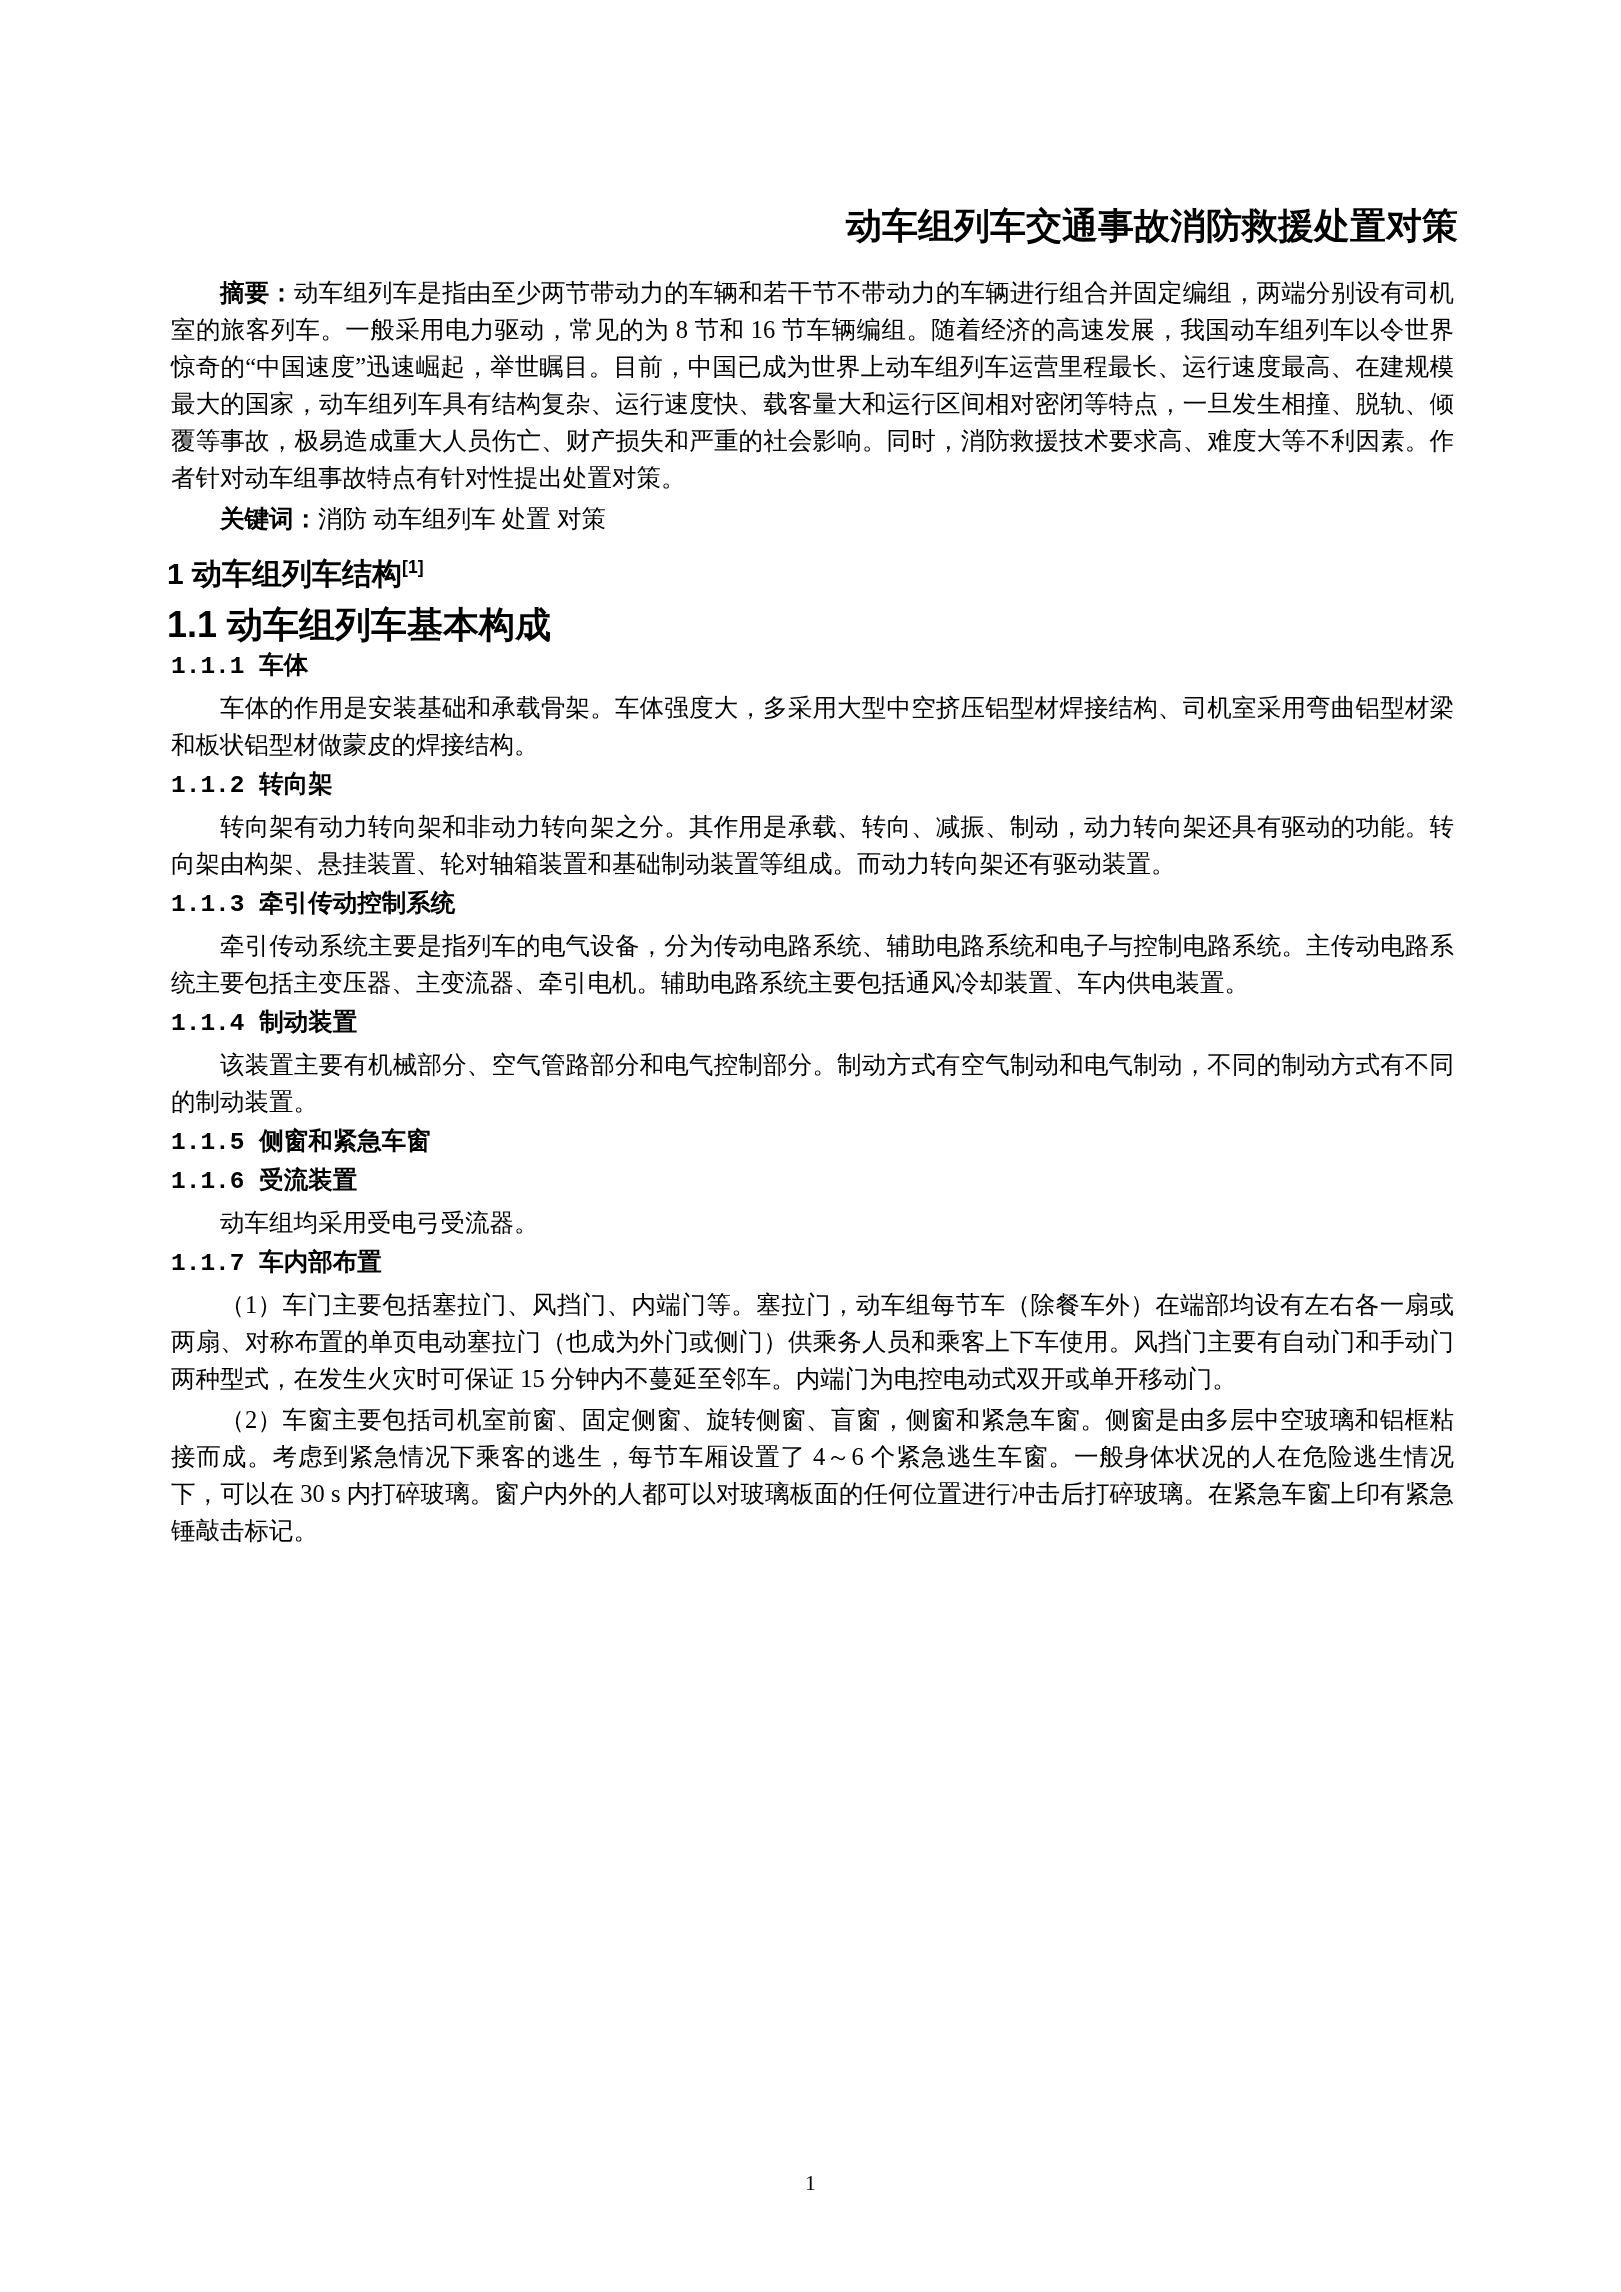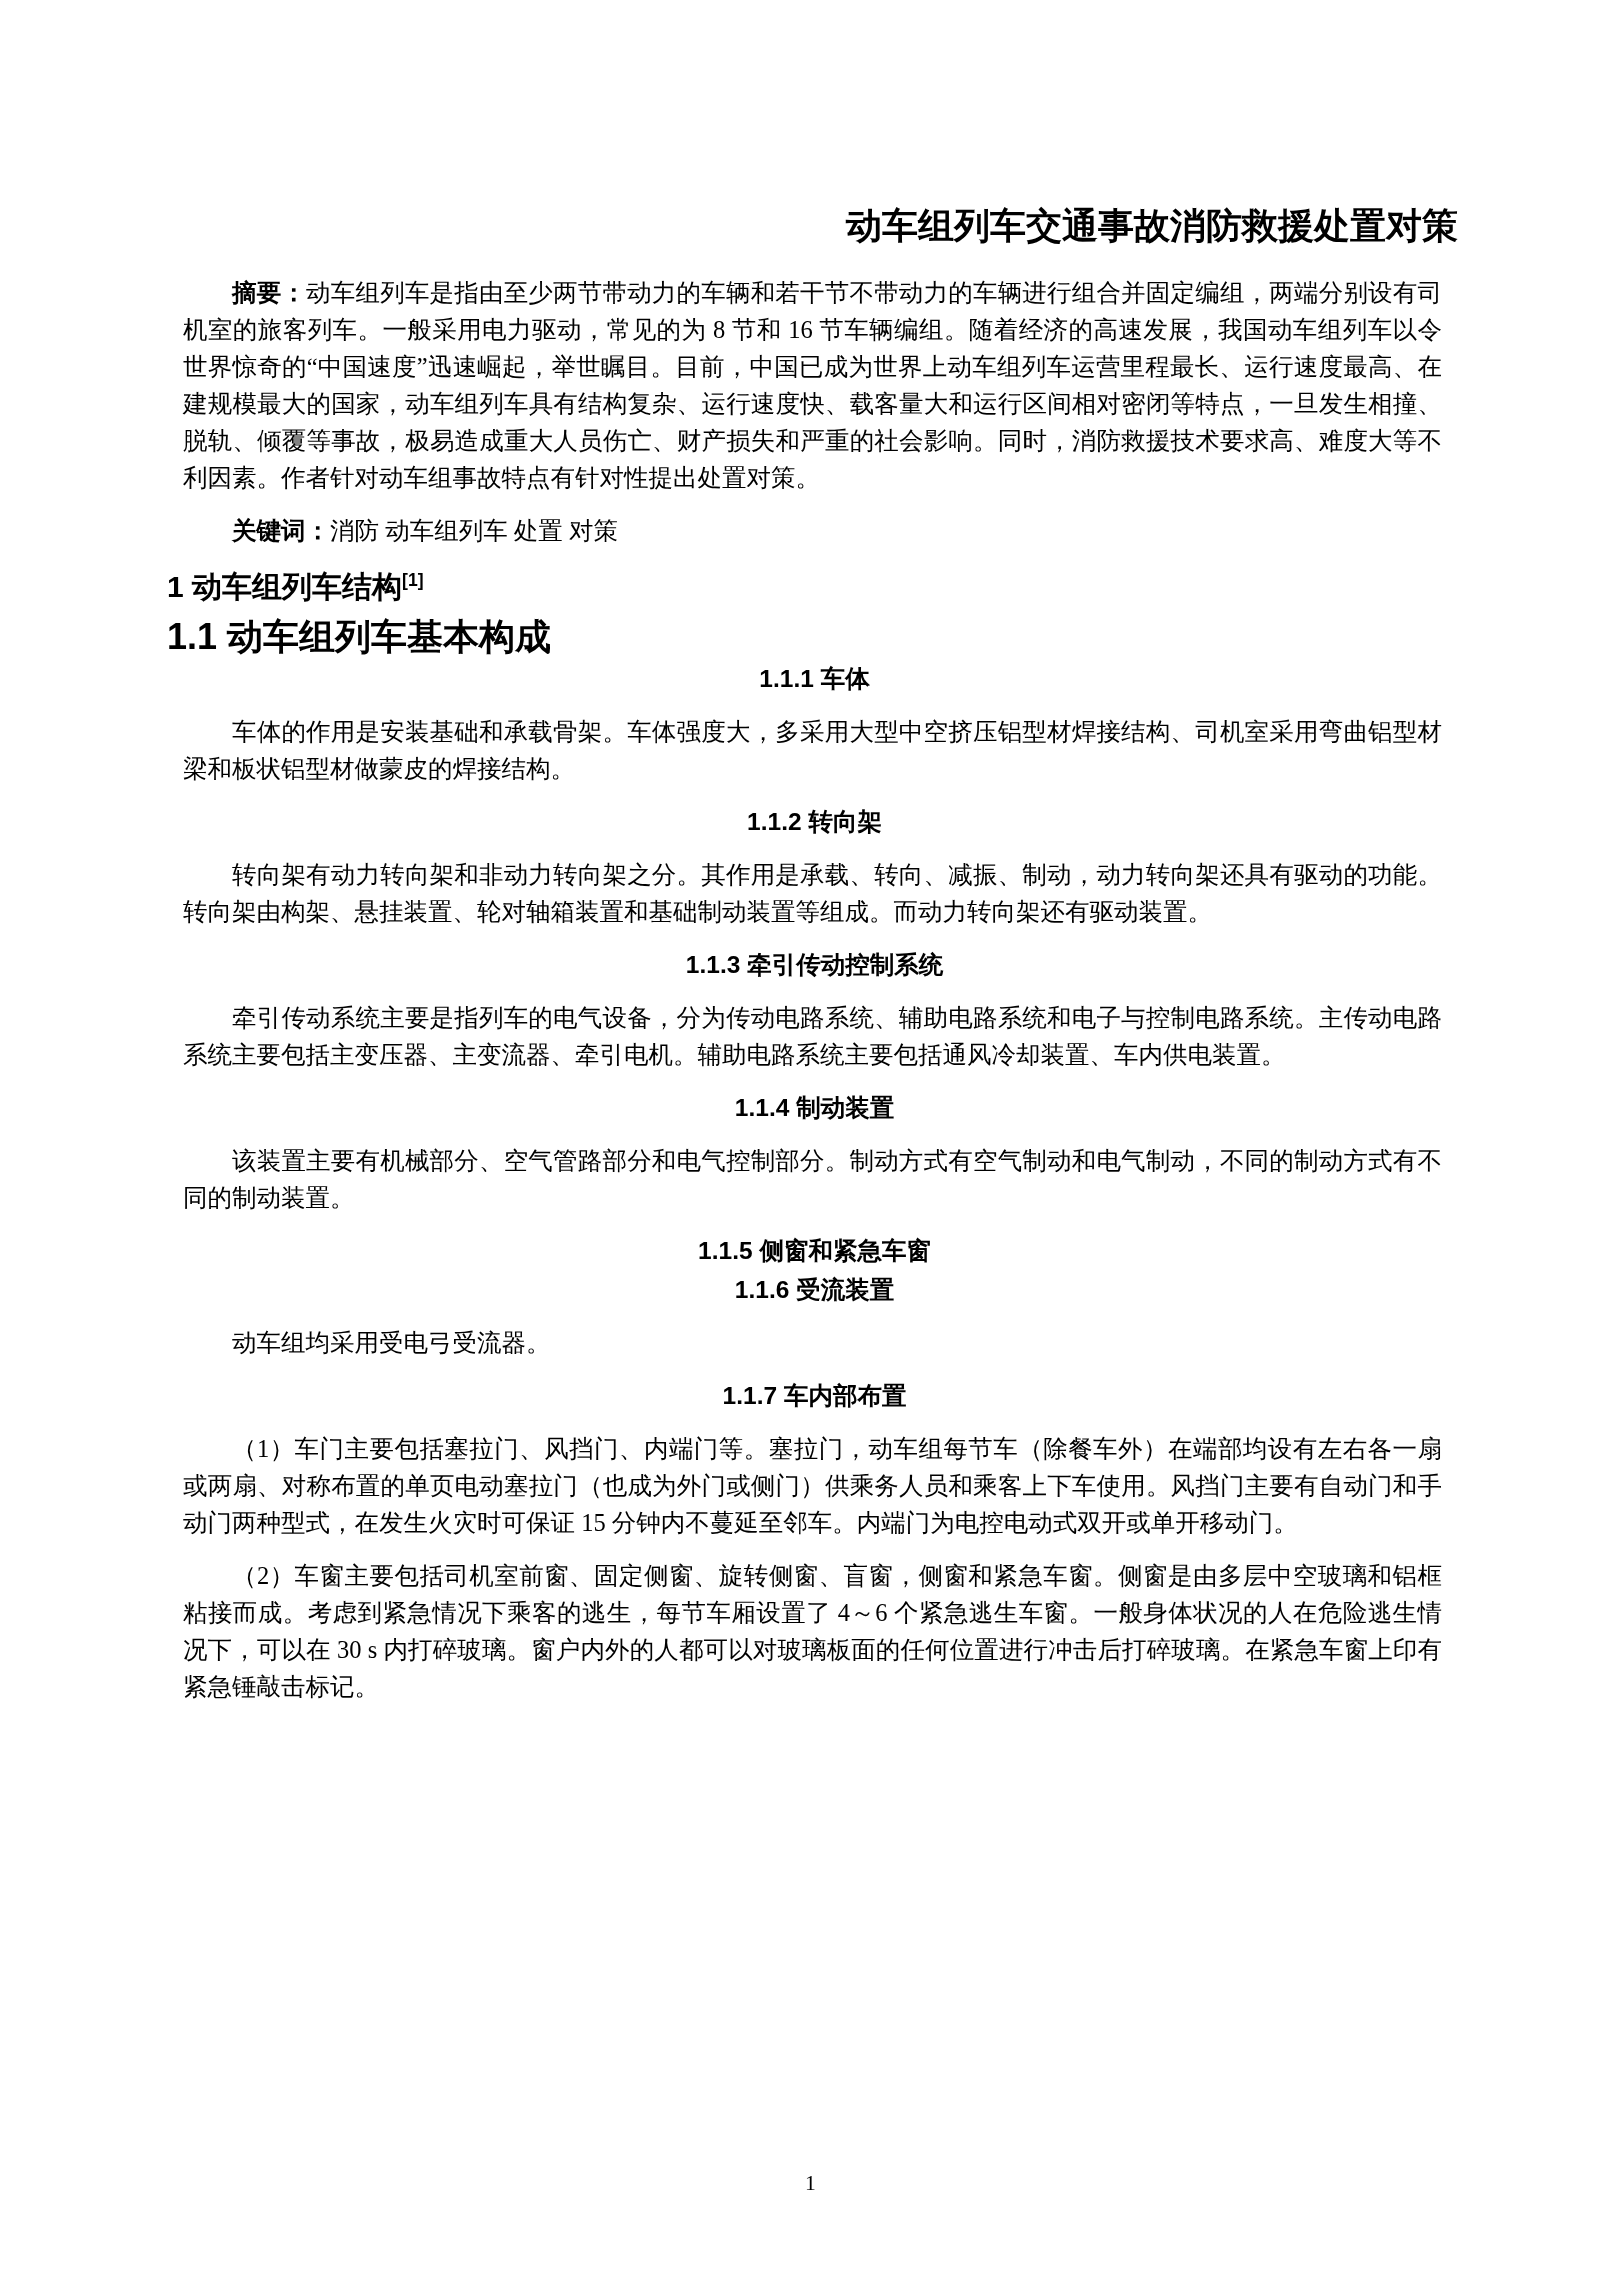--- a/index.html
+++ b/index.html
@@ -18,21 +18,21 @@
   }
   .doc-title {
     font-family: "Liberation Sans", "DejaVu Sans", sans-serif;
     font-size: 36px;
     line-height: 49px;
     font-weight: 700;
     text-align: right;
     margin: 0 0 23.5px 0;
   }
   .abstract, .keywords, .body-para {
-    margin: 16px;
+    margin: 4px;
     text-align: justify;
     text-indent: 2em;
   }
   .label { font-weight: 700; }
   .h-sec {
     font-family: "Liberation Sans", "DejaVu Sans", sans-serif;
     font-size: 30px;
     font-weight: 700;
     line-height: 43px;
     margin: 15.7px 0 9.8px 0;
@@ -43,26 +43,25 @@
     line-height: 0;
   }
   .h-sub {
     font-family: "Liberation Sans", "DejaVu Sans", sans-serif;
     font-size: 36px;
     font-weight: 700;
     line-height: 39px;
     margin: 3.9px 0 3.9px 0;
   }
   .h-sub3 {
-    font-family: Liberation Sans, sans-serif;
+    font-family: Liberation Mono, monospace;
     font-size: 24.5px;
     font-weight: 700;
     line-height: 37px;
     margin: 2px 0 0 4px;
-    text-align: center;
   }
   .page-number {
     position: absolute;
     left: 0;
     right: 0;
     bottom: 98px;
     text-align: center;
     font-size: 21.6px;
     line-height: 23.5px;
     text-indent: 0;

